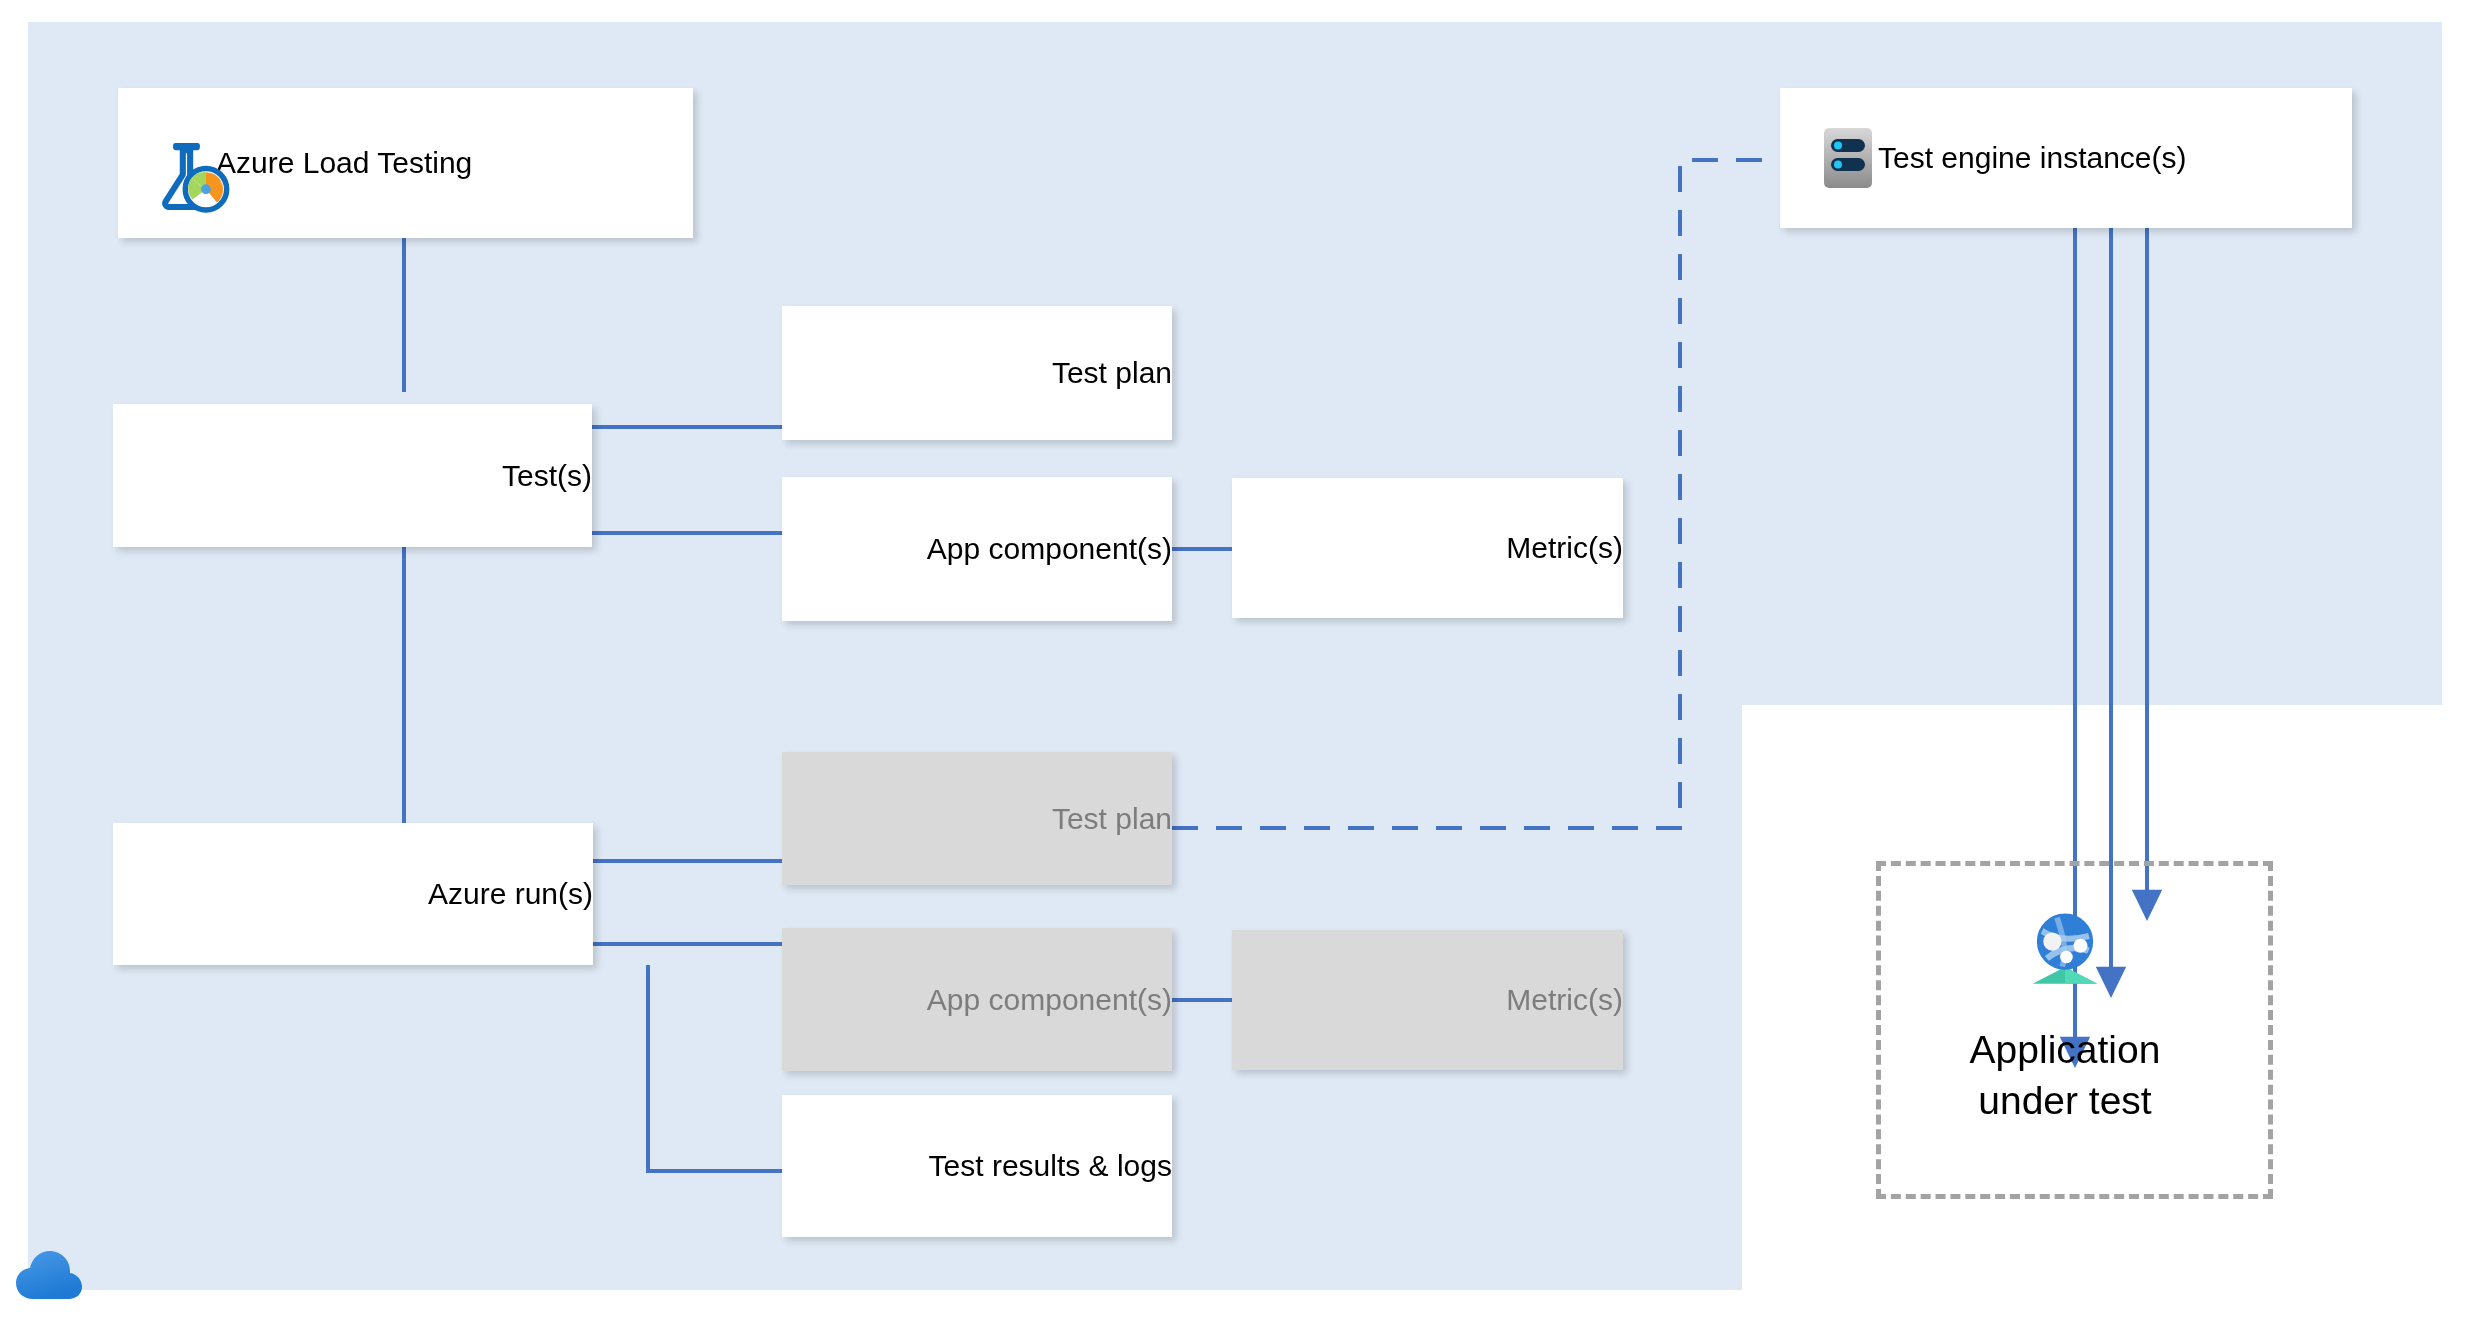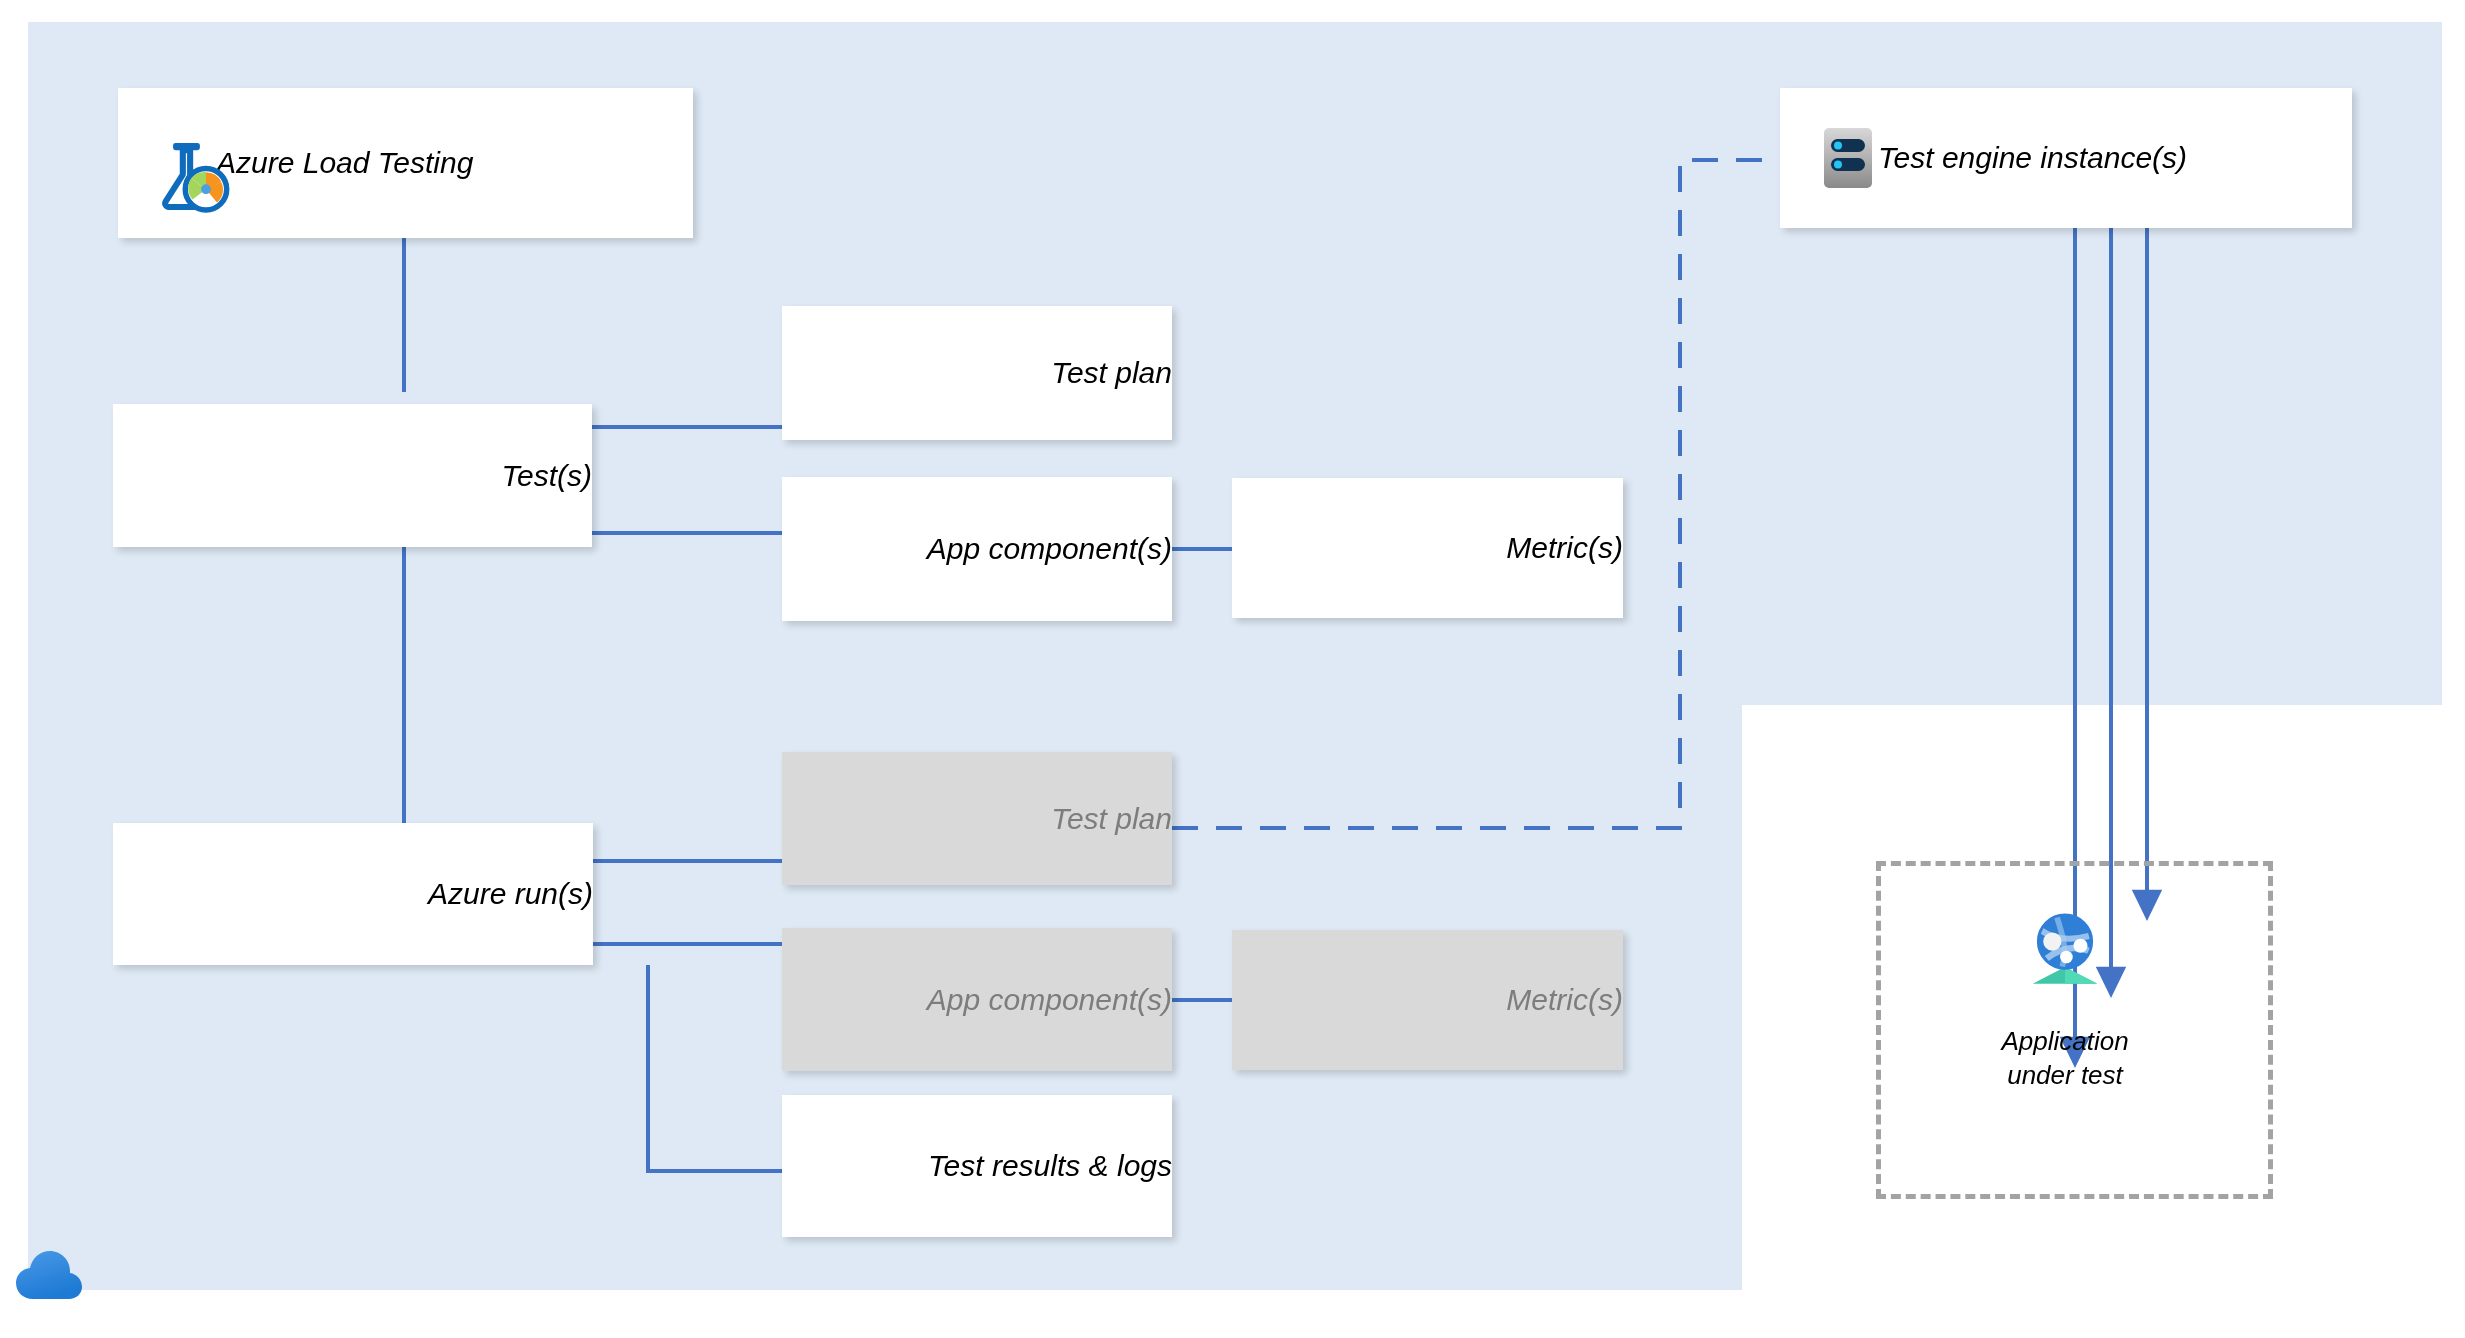--- a/index.html
+++ b/index.html
@@ -11,21 +11,20 @@
     width: 2465px;
     height: 1338px;
     font-family: "Liberation Sans", sans-serif;
     overflow: hidden;
   }
   #canvas {
     position: relative;
     width: 2465px;
     height: 987px;
     background: #ffffff;
-    font-style: italic;
   }
   
   .region-upper {
     position: absolute;
     left: 28px;
     top: 22px;
     width: 2414px;
     height: 683px;
     background: #dee9f5;
   }
@@ -79,21 +78,21 @@
   }
   .aut-inner {
     position: absolute;
     left: 1980px;
     top: 905px;
     width: 170px;
     text-align: center;
   }
   .aut-caption {
     margin-top: 26px;
-    font-size: 26px;
+    font-size: 39px;
     color: #000;
     line-height: 1.3;
     white-space: pre-line;
     width: 300px;
     margin-left: -65px;
   }
   .icon-svg { display: block; }
   .cloud-mark {
     position: absolute;
     left: 14px;

